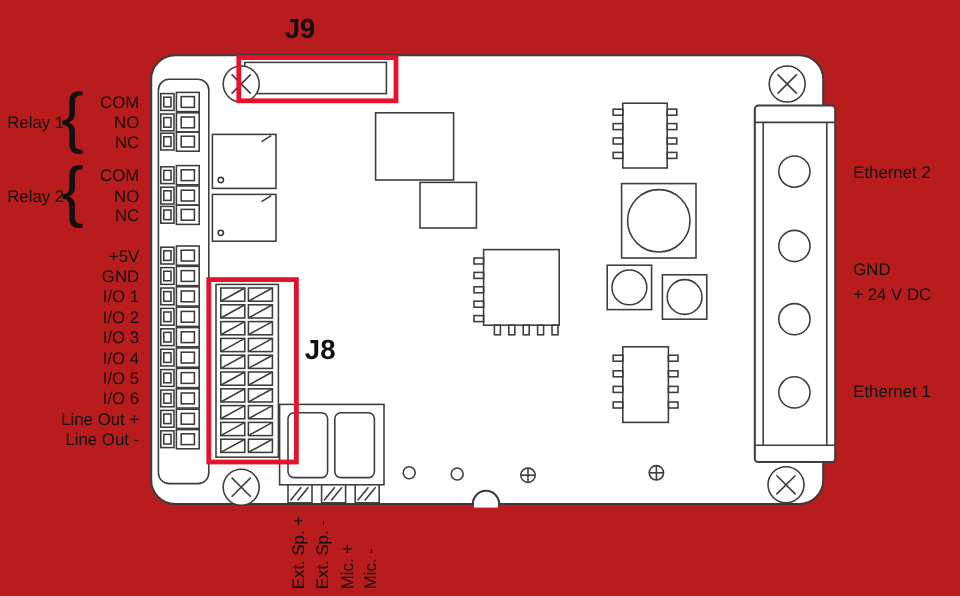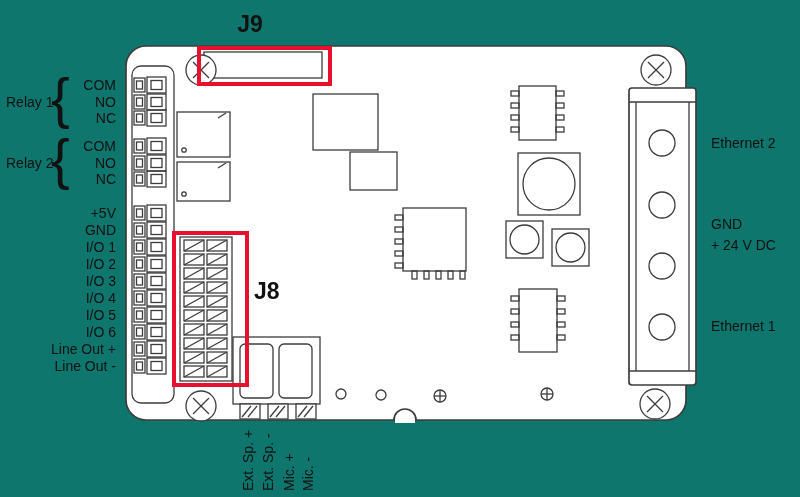--- a/index.html
+++ b/index.html
@@ -1,16 +1,16 @@
 <!DOCTYPE html>
 <html><head>
 <meta charset="utf-8">
 <style>
   html,body{margin:0;padding:0;background:#ffffff;}
-  .canvas{position:relative;width:800px;height:497px;background:#0f766e;overflow:hidden;}
+  .canvas{position:relative;width:800px;height:497px;background:#b91c1c;overflow:hidden;}
   svg{display:block;}
   .s{stroke:#3c3c3c;fill:none;stroke-width:1.3;}
   .thick{stroke-width:1.7;}
   .wf{fill:#ffffff;}
   .hl{fill:none;stroke:#e8112d;stroke-width:4;}
   text{font-family:"Liberation Sans",sans-serif;fill:#111111;stroke:none;}
   .lbl{font-size:14px;}
   .jlbl{font-size:23px;font-weight:bold;}
   .brace{font-size:56px;font-weight:normal;}
 </style>

